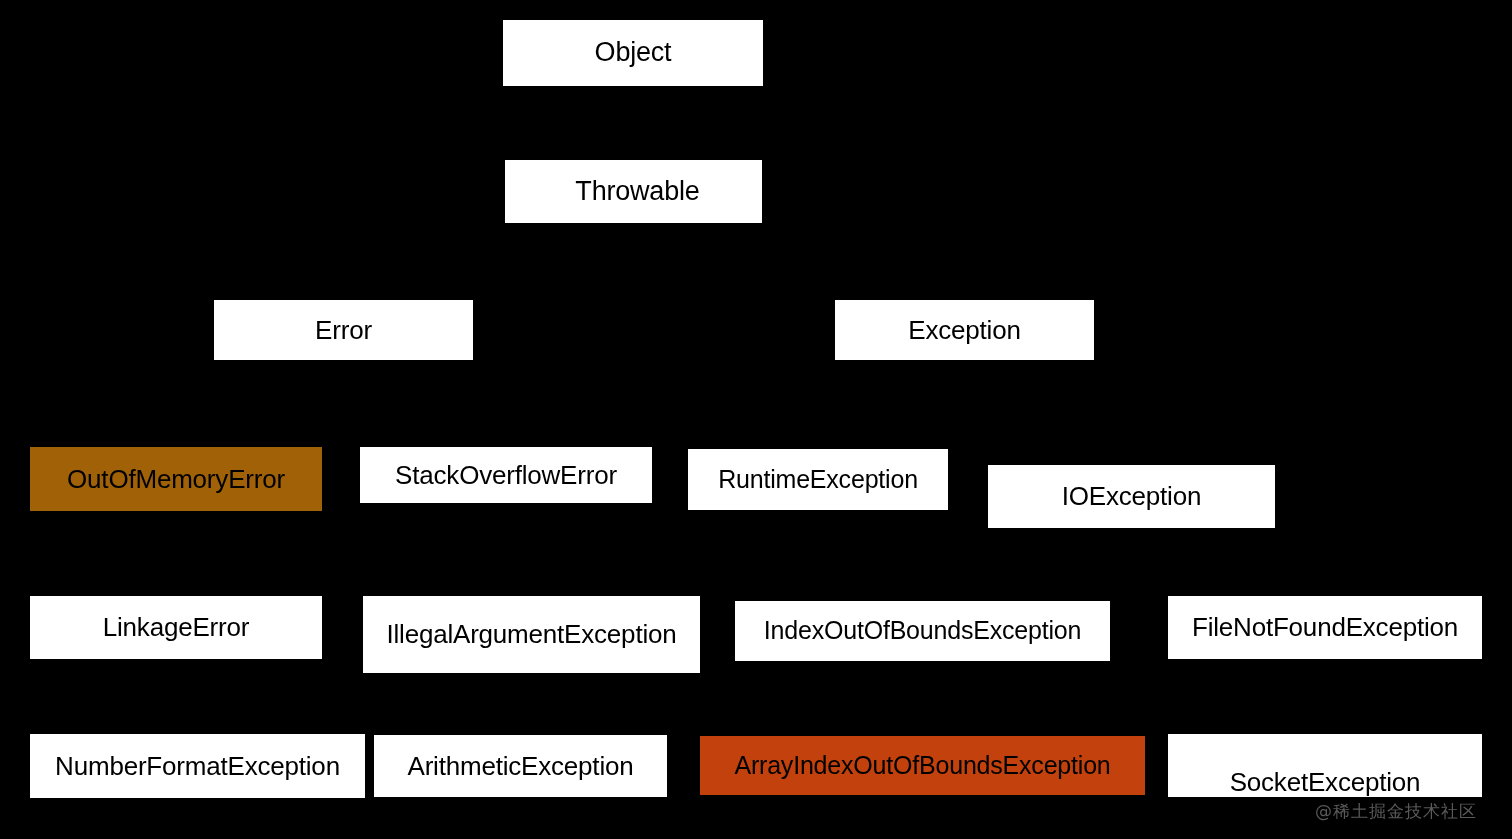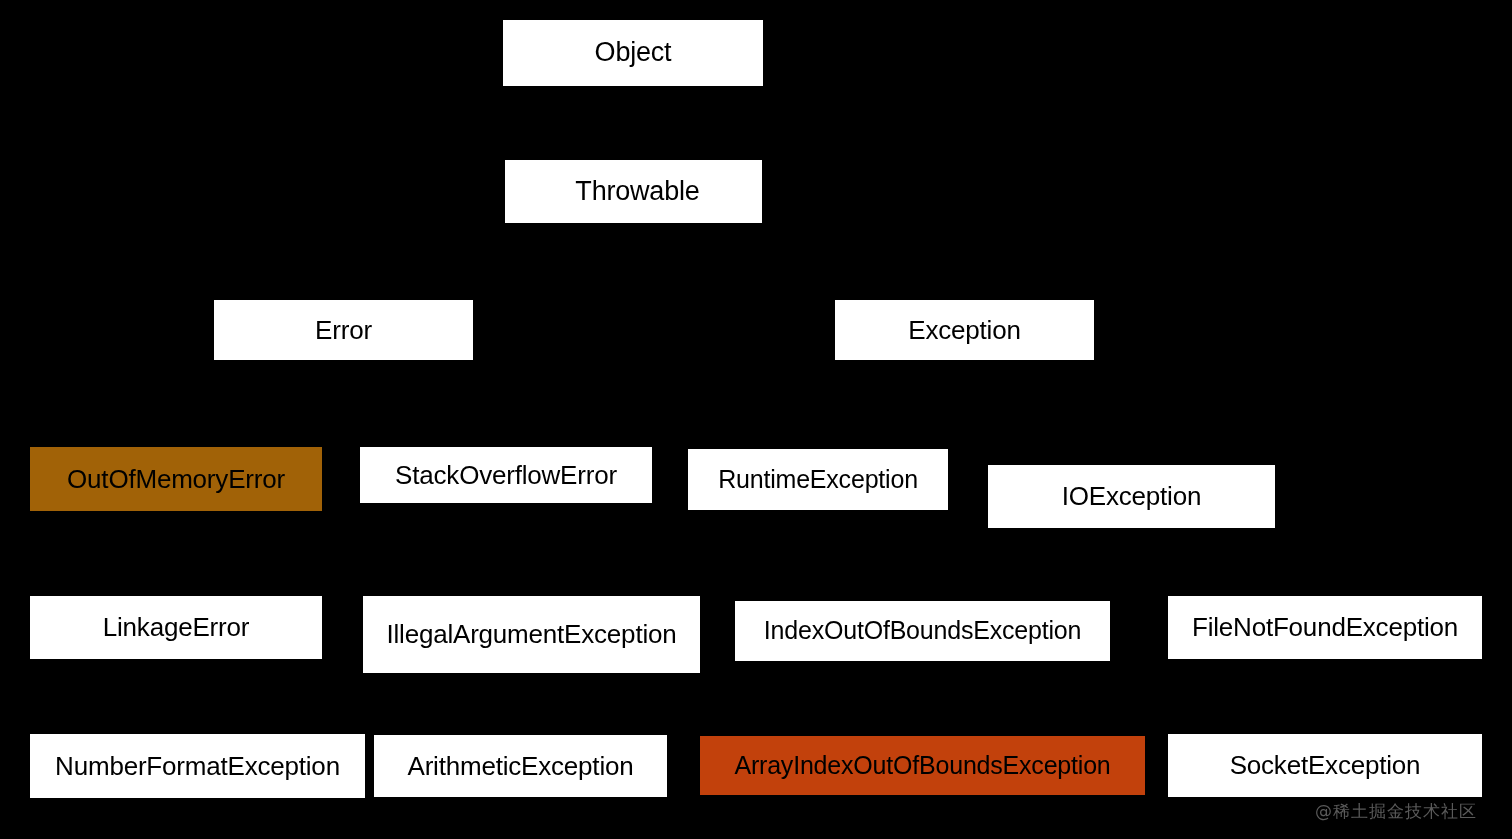--- a/index.html
+++ b/index.html
@@ -91,17 +91,17 @@
     </div>
     <div class="node" style="left: 30px; top: 734px; width: 335px; height: 64px; font-size: 26px; background: rgb(255, 255, 255); color: rgb(0, 0, 0);">
       <span class="node-label">NumberFormatException</span>
     </div>
     <div class="node" style="left: 374px; top: 735px; width: 293px; height: 62px; font-size: 26px; background: rgb(255, 255, 255); color: rgb(0, 0, 0);">
       <span class="node-label">ArithmeticException</span>
     </div>
     <div class="node" style="left: 700px; top: 736px; width: 445px; height: 59px; font-size: 25px; background: #c2410c; color: rgb(0, 0, 0);">
       <span class="node-label">ArrayIndexOutOfBoundsException</span>
     </div>
-    <div class="node" style="left: 1168px; top: 734px; width: 314px; height: 63px; font-size: 26px; background: rgb(255, 255, 255); color: rgb(0, 0, 0);">
+    <div class="node" style="left: 1168px; top: 734px; width: 314px; height: 63px; font-size: 26px; background: rgb(255, 255, 255); color: rgb(0, 0, 0); align-items: flex-end;">
       <span class="node-label">SocketException</span>
     </div>
     <div class="watermark" style="left: 1315px; top: 800px;">@稀土掘金技术社区</div>
   </div>
 
 </body></html>

